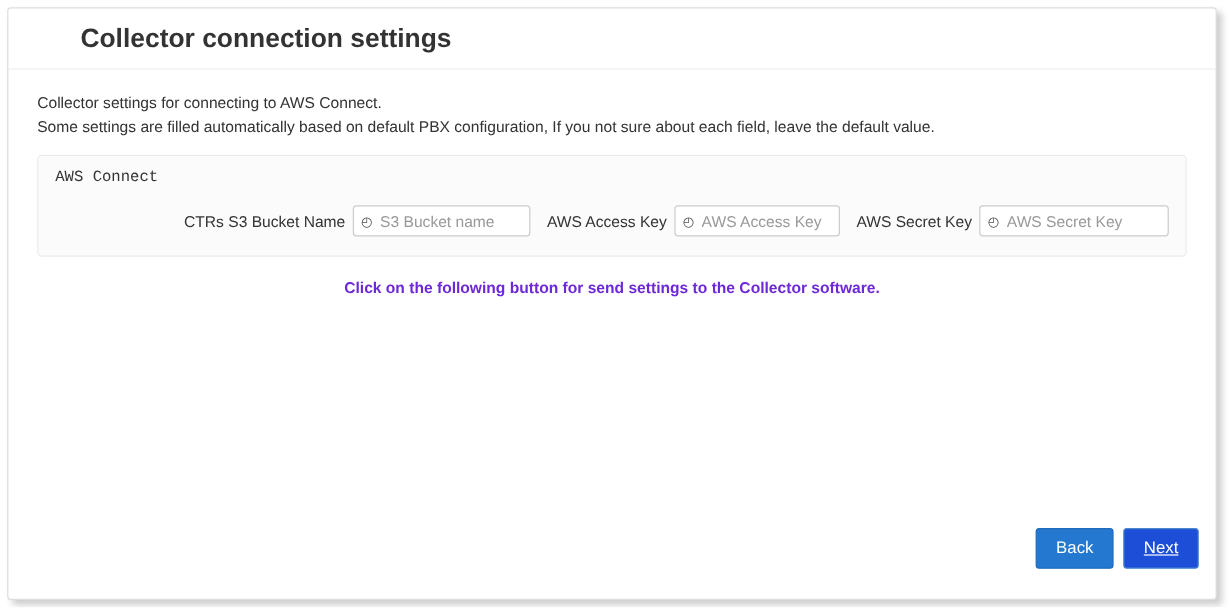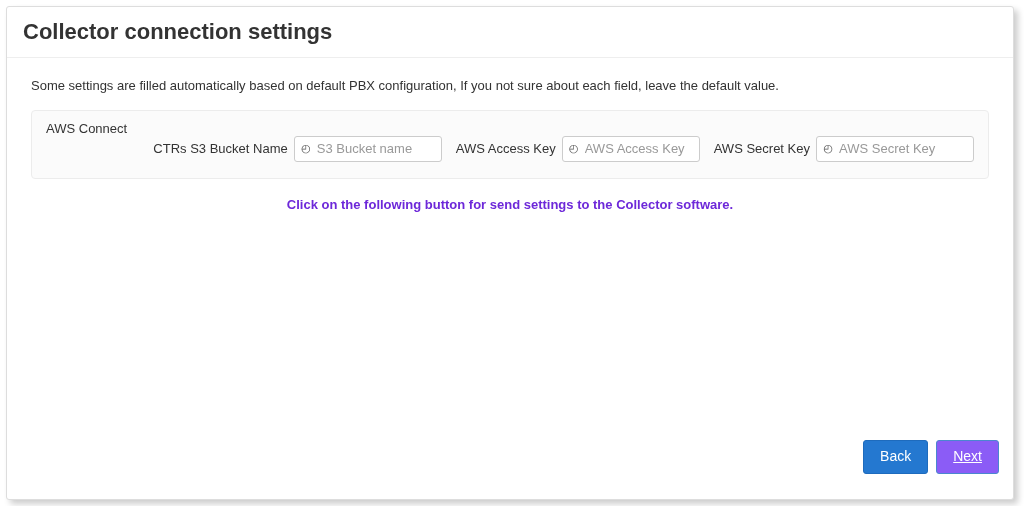--- a/index.html
+++ b/index.html
@@ -23,40 +23,42 @@
       overflow: hidden;
     }
     .panel-heading {
       padding: 12px 16px 12px 16px;
       border-bottom: 1px solid #eee;
     }
     .panel-heading h2 {
       font-size: 22px;
       font-weight: 700;
       color: #333;
+      margin-left: 44px;
     }
     .panel-body {
       padding: 18px 24px 10px 24px;
     }
     .intro-line {
       font-size: 13px;
       color: #333;
       line-height: 1.5;
     }
     .fieldset-box {
       margin-top: 14px;
       border: 1px solid #ececec;
       background: #fbfbfb;
       border-radius: 4px;
       padding: 10px 14px 16px 14px;
     }
     .fieldset-title {
       font-size: 13px;
       color: #333;
-      margin-bottom: 0;
+      margin-bottom: 16px;
+      font-family: Liberation Mono, monospace;
     }
     .field-row {
       display: flex;
       align-items: center;
       gap: 14px;
       flex-wrap: nowrap;
       justify-content: flex-end;
     }
     .field-group {
       display: flex;
@@ -122,21 +124,21 @@
       cursor: pointer;
       padding: 6px 14px;
       color: #fff;
       line-height: 1.4;
     }
     .btn-primary {
       background: #2478d0;
       border-color: #1e6bbd;
     }
     .btn-info {
-      background: #8b5cf6;
+      background: #1d4ed8;
       border-color: #4a87cf;
       text-decoration: underline;
     }
     .footer-buttons {
       position: absolute;
       right: 14px;
       bottom: 25px;
       display: flex;
       gap: 8px;
     }
@@ -149,20 +151,21 @@
 <body>
 
 <div class="panel">
 
   <div class="panel-heading">
     <h2>Collector connection settings</h2>
   </div>
 
   <div class="panel-body">
 
+    <div class="intro-line">Collector settings for connecting to AWS Connect.</div>
     <div class="intro-line">Some settings are filled automatically based on default PBX configuration, If you not sure about each field, leave the default value.</div>
 
     <div class="fieldset-box">
       <div class="fieldset-title">AWS Connect</div>
 
       <div class="field-row">
 
         <div class="field-group">
           <span class="field-label">CTRs S3 Bucket Name</span>
           <span class="input-wrap w-160">

